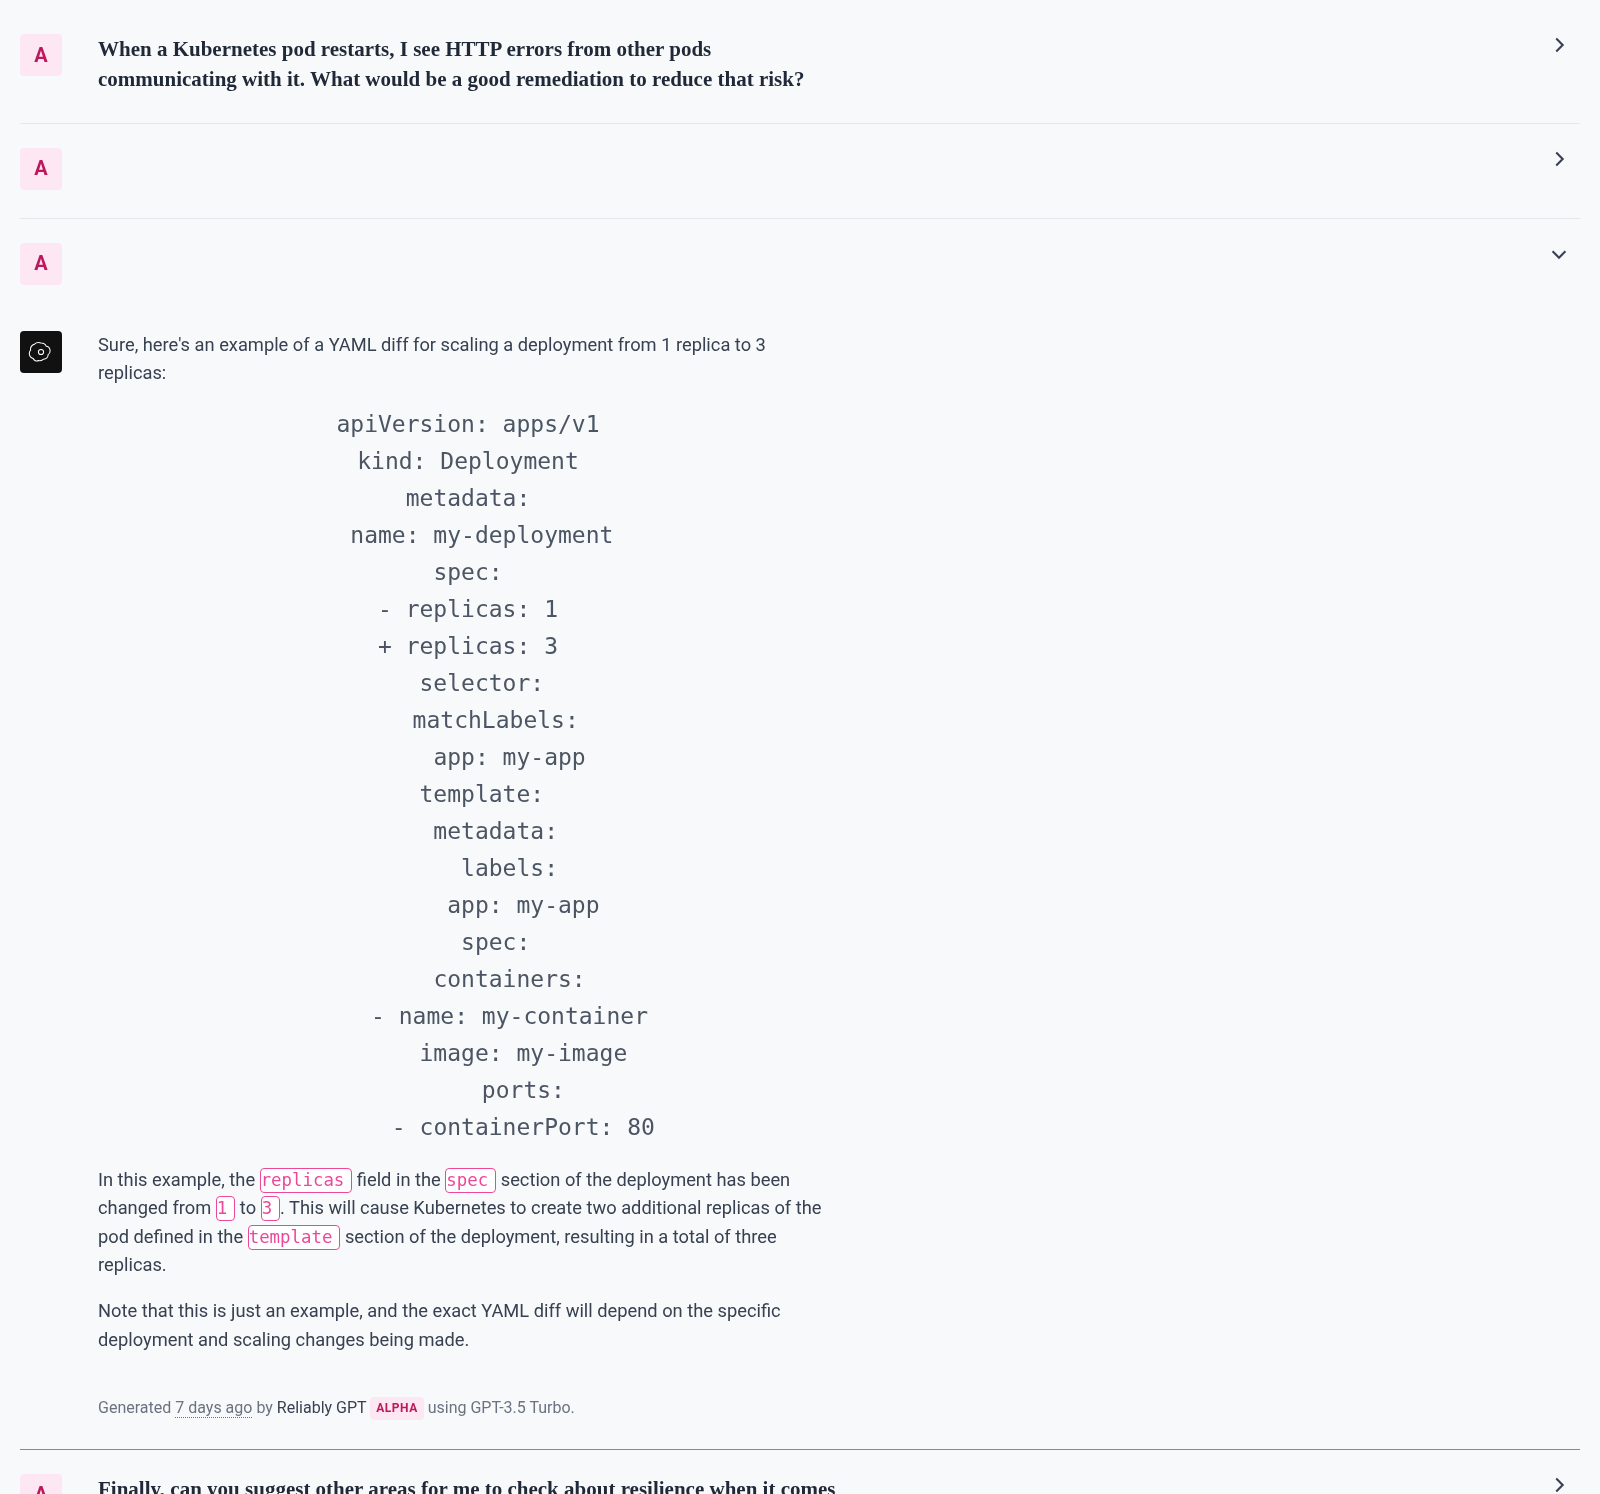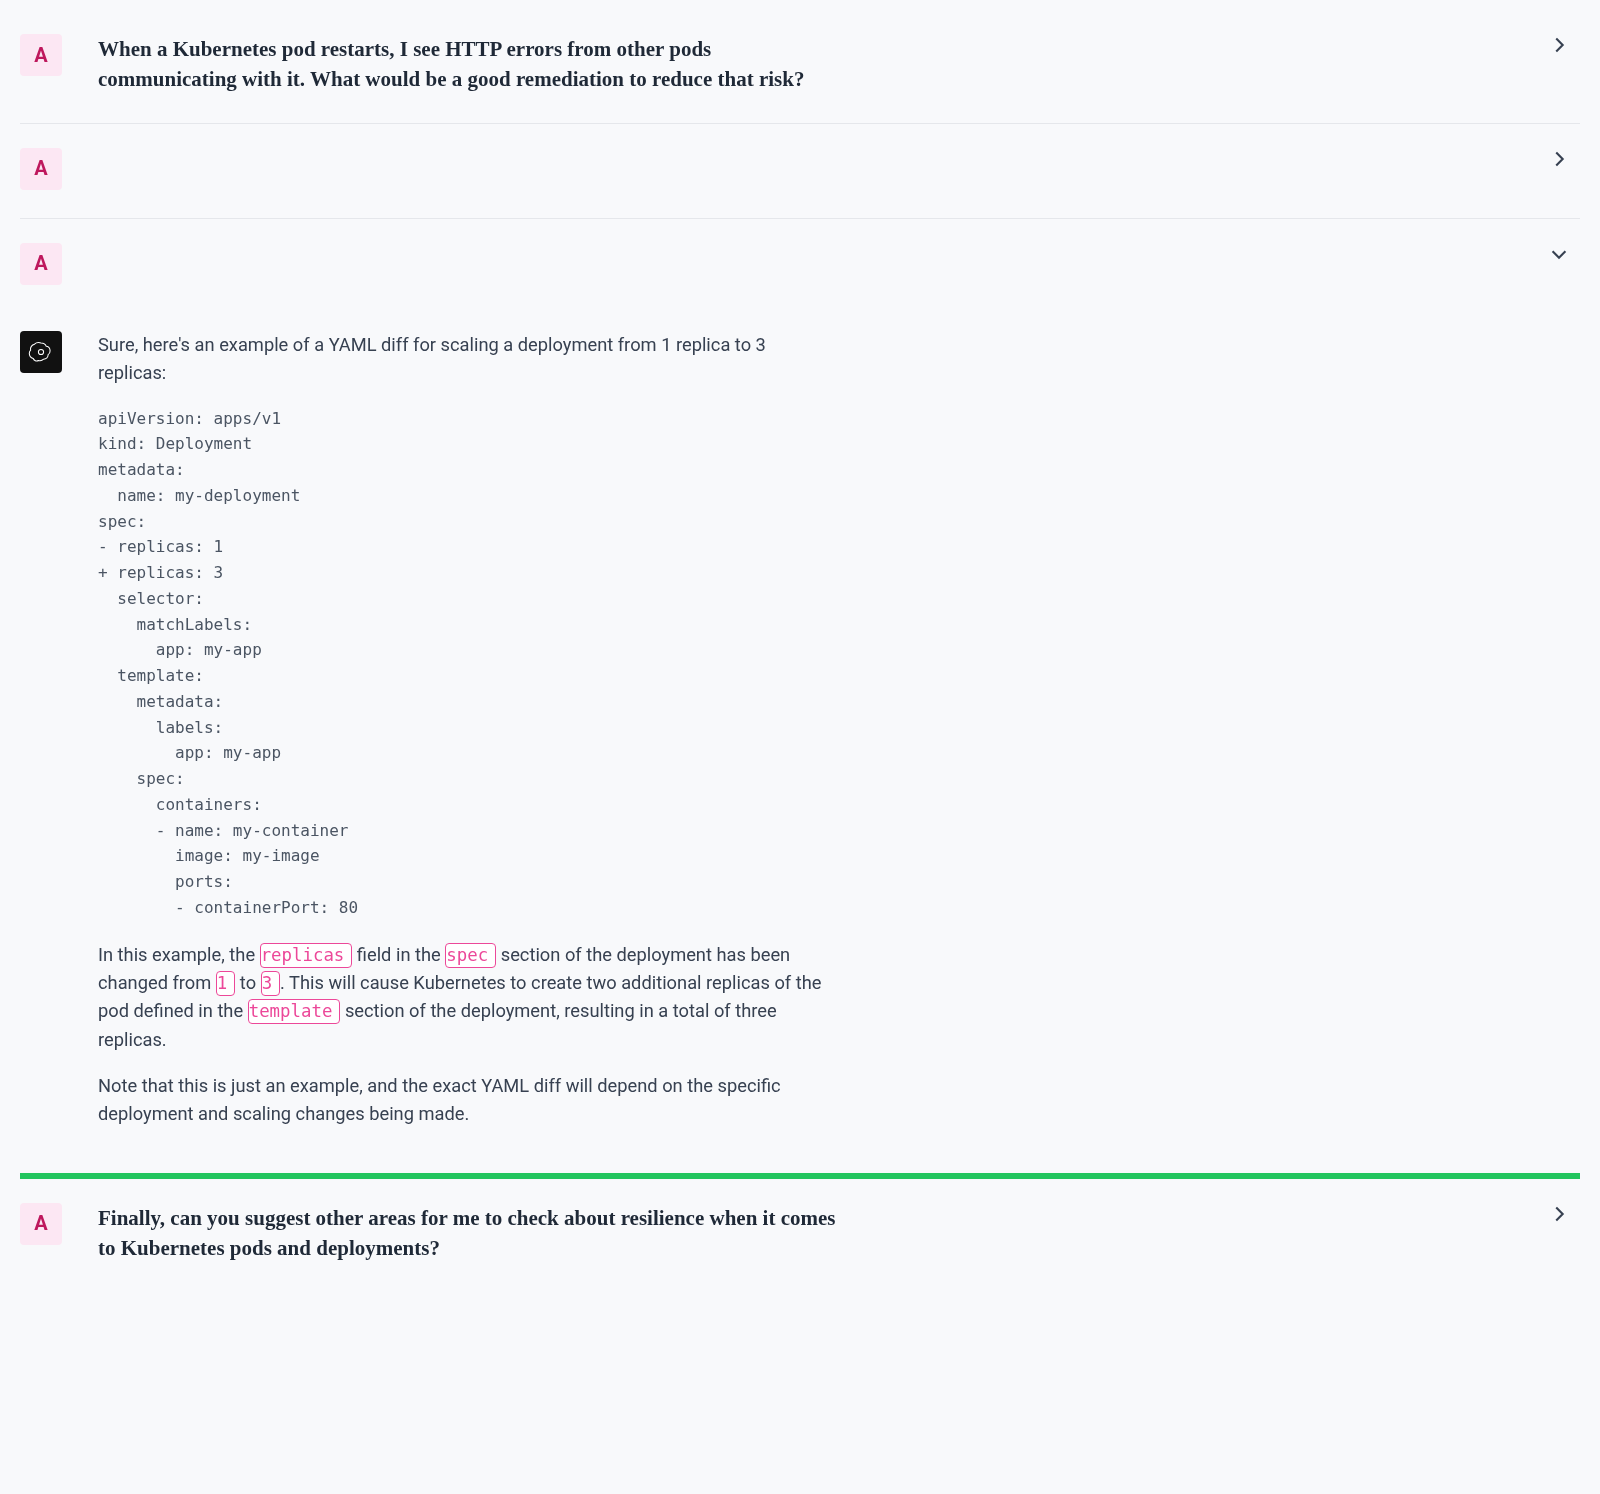--- a/index.html
+++ b/index.html
@@ -64,25 +64,26 @@
     position: absolute;
     right: 10px;
     top: 24px;
     color: #374151;
   }
   .chevron svg { width: 22px; height: 22px; stroke-width: 2.3; }
   .answer-body p { margin-bottom: 18px; }
   .answer-body p:last-of-type { margin-bottom: 16px; }
   pre.code {
     font-family: ui-monospace, SFMono-Regular, Menlo, Consolas, monospace;
-    font-size: 16px;
+    font-size: 23px;
     line-height: 1.61;
     white-space: pre;
     margin: 10px 0 20px 0;
     color: #4b5563;
+    text-align: center;
   }
   code.inline {
     font-family: ui-monospace, SFMono-Regular, Menlo, Consolas, monospace;
     border: 1px solid #ec4899;
     color: #ec4899;
     border-radius: 4px;
     padding: 1px 7px 2px 0;
     font-size: 0.95em;
     background: #fff;
   }
@@ -101,21 +102,21 @@
     font-weight: 700;
     padding: 2px 6px;
     border-radius: 4px;
     letter-spacing: 0.5px;
     vertical-align: 1px;
   }
   .answer-wrap {
     display: flex;
     align-items: flex-start;
     padding: 18px 0 28px 0;
-    border-bottom: 6px solid #22c55e;
+    border-bottom: 1px solid #22c55e;
   }
 </style>
 </head>
 <body>
 
 <div class="thread">
 
   <div class="msg">
     <div class="avatar avatar-user">A</div>
     <div class="body">
@@ -172,20 +173,24 @@
     spec:
       containers:
       - name: my-container
         image: my-image
         ports:
         - containerPort: 80</pre>
       <p>
         <span>In this example, the </span><code class="inline">replicas</code><span> field in the </span><code class="inline">spec</code><span> section of the deployment has been changed from </span><code class="inline">1</code><span> to </span><code class="inline">3</code><span>. This will cause Kubernetes to create two additional replicas of the pod defined in the </span><code class="inline">template</code><span> section of the deployment, resulting in a total of three replicas.</span>
       </p>
       <p>Note that this is just an example, and the exact YAML diff will depend on the specific deployment and scaling changes being made.</p>
+      <div class="meta">
+        <span>Generated </span><span class="dotted">7 days ago</span><span> by </span><span class="gen-by">Reliably GPT</span>
+        <span class="badge-alpha">ALPHA</span><span> using GPT-3.5 Turbo.</span>
+      </div>
     </div>
   </div>
 
   <div class="msg">
     <div class="avatar avatar-user">A</div>
     <div class="body">
       <div class="summary">Finally, can you suggest other areas for me to check about resilience when it comes to Kubernetes pods and deployments?</div>
     </div>
     <div class="chevron">
       <svg viewBox="0 0 24 24" fill="none" stroke="currentColor">

